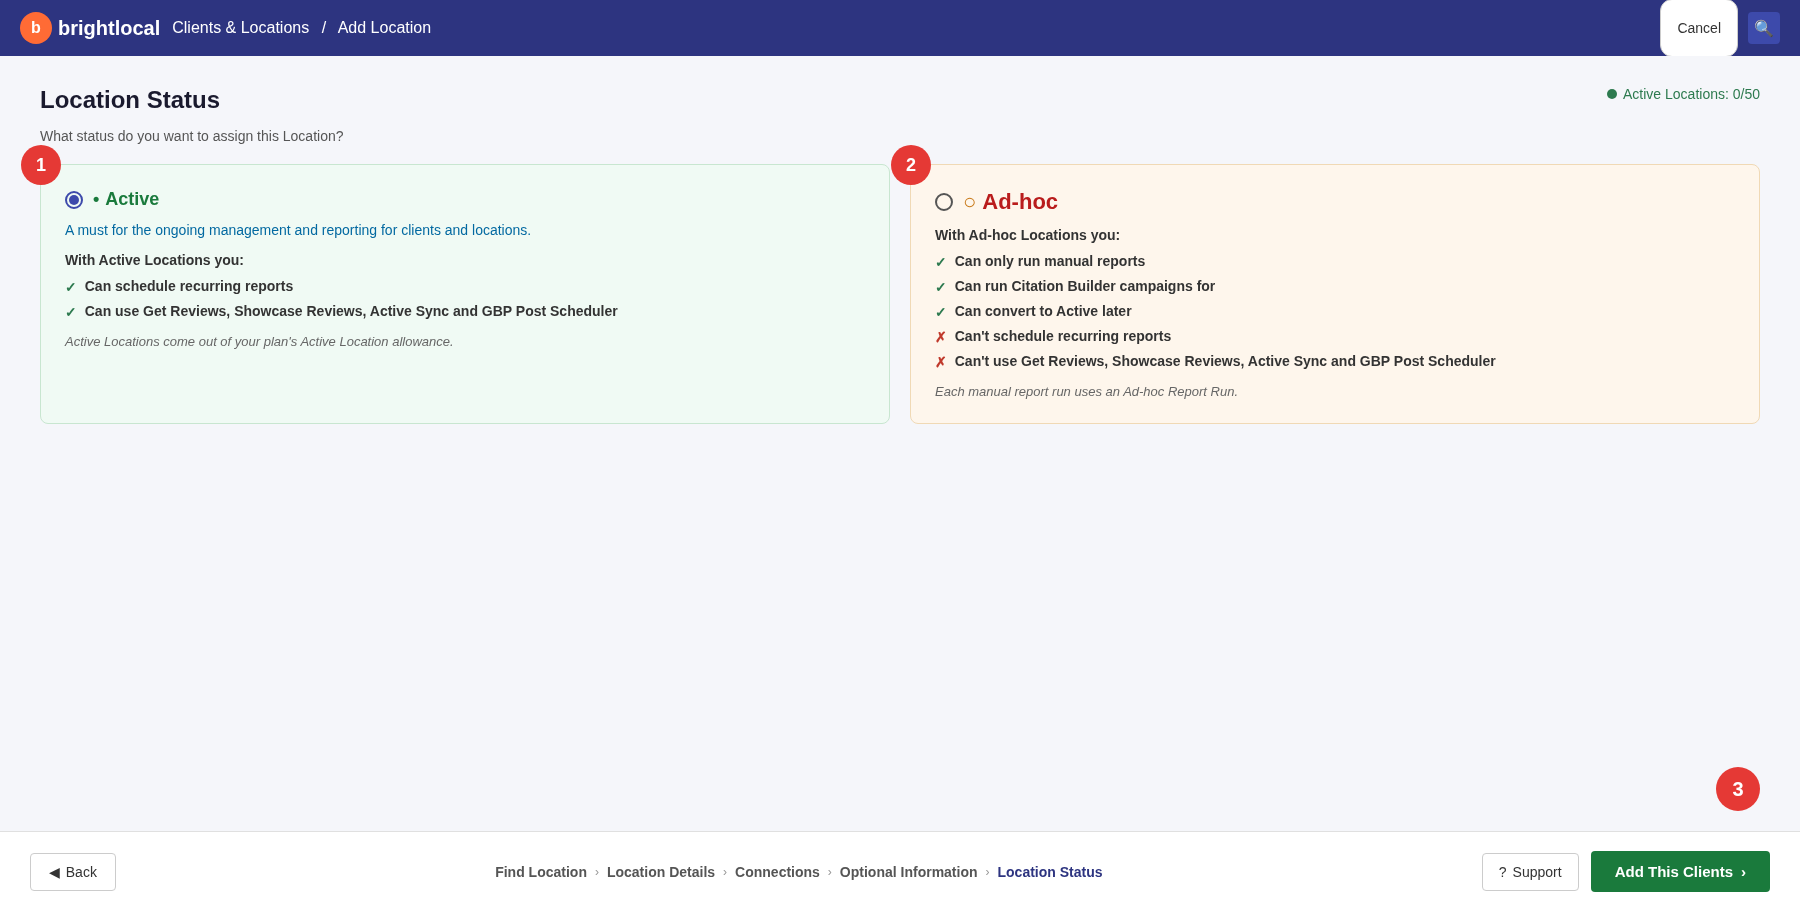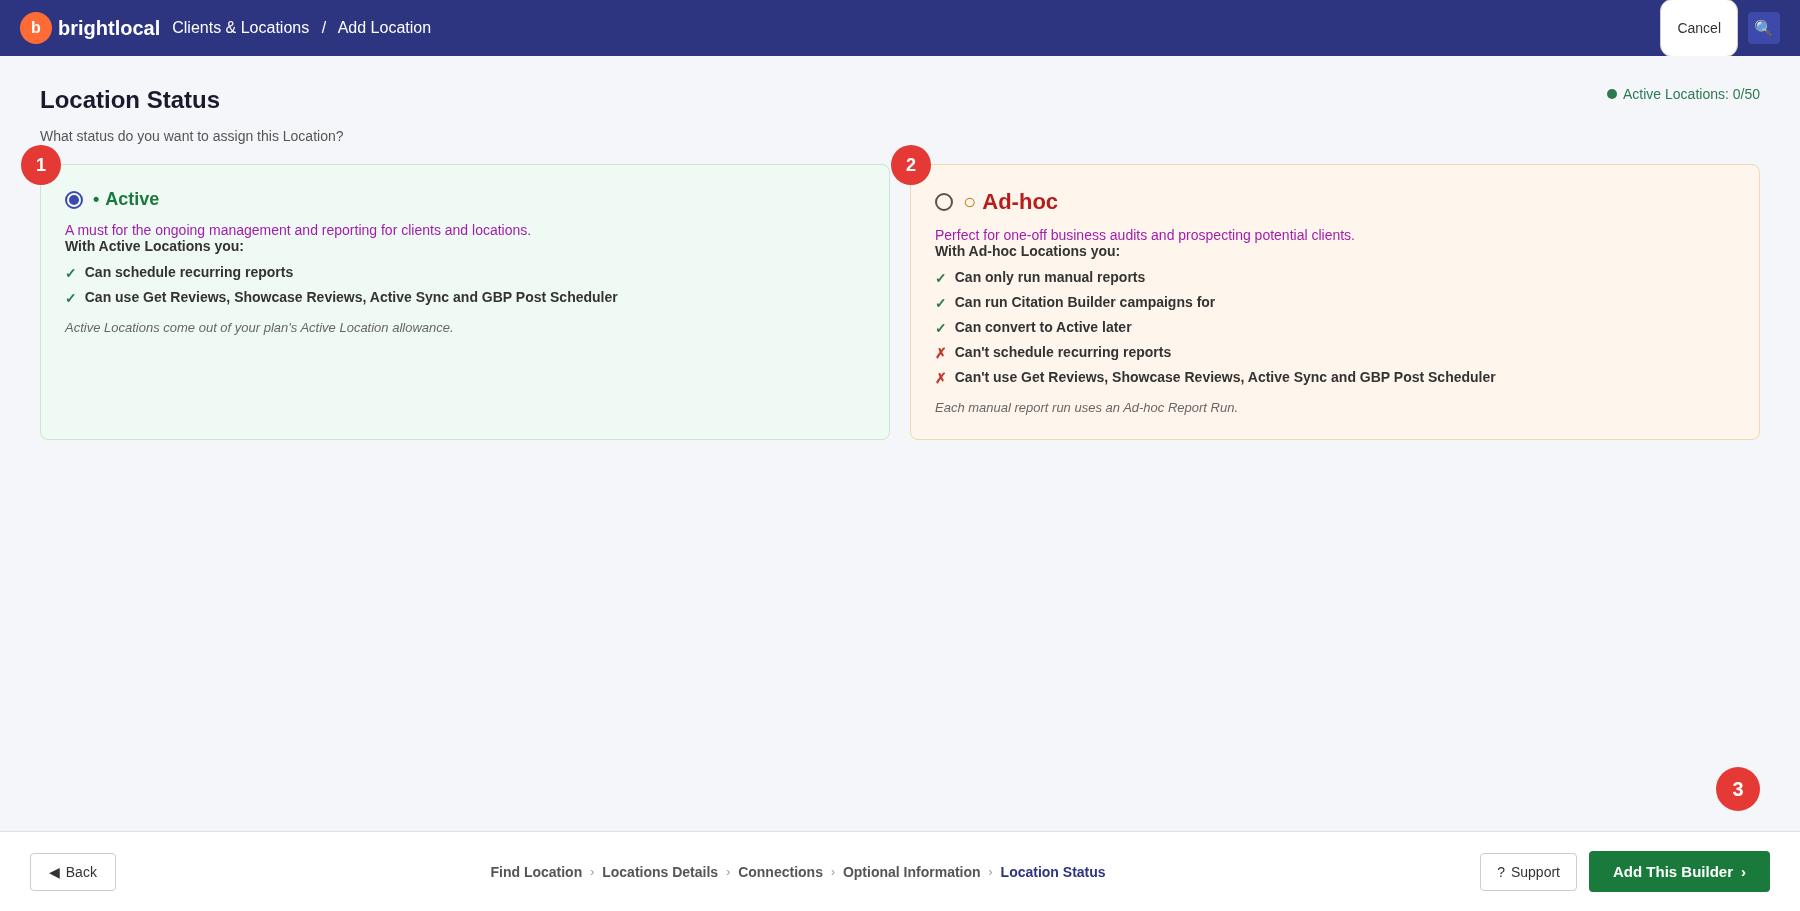--- a/index.html
+++ b/index.html
@@ -192,21 +192,22 @@
       gap: 6px;
     }
 
     .option-title-adhoc::before {
       content: '○';
       color: #c97a1a;
     }
 
     .option-description {
       font-size: 14px;
-      color: #a21caf;
+      color: #0369a1;
+      margin-bottom: 14px;
     }
 
     .option-with-label {
       font-size: 14px;
       font-weight: 700;
       color: #333;
       margin-bottom: 10px;
     }
 
     .feature-list {
@@ -419,21 +420,20 @@
       </ul>
       <p class="option-note">Active Locations come out of your plan's Active Location allowance.</p>
     </div>
 
     <div class="option-card adhoc-card" style="position: relative;">
       <div class="step-badge">2</div>
       <div class="option-header">
         <span class="radio-btn"></span>
         <span class="option-title-adhoc">Ad-hoc</span>
       </div>
-      <p class="option-description">Perfect for one-off business audits and prospecting potential clients.</p>
       <p class="option-with-label">With Ad-hoc Locations you:</p>
       <ul class="feature-list">
         <li>
           <span class="check-icon">✓</span>
           <span>Can only run manual reports</span>
         </li>
         <li>
           <span class="check-icon">✓</span>
           <span>Can run Citation Builder campaigns for</span>
         </li>
@@ -458,34 +458,34 @@
 
 <footer class="bottom-nav" style="position: relative;">
   <button class="back-btn">
     <span>◀</span>
     <span>Back</span>
   </button>
 
   <nav class="nav-steps">
     <span class="nav-step">Find Location</span>
     <span class="nav-chevron">›</span>
-    <span class="nav-step">Locations Details</span>
+    <span class="nav-step">Location Details</span>
     <span class="nav-chevron">›</span>
     <span class="nav-step">Connections</span>
     <span class="nav-chevron">›</span>
     <span class="nav-step">Optional Information</span>
     <span class="nav-chevron">›</span>
     <span class="nav-step active">Location Status</span>
   </nav>
 
   <div class="bottom-right">
     <button class="support-btn">
       <span>?</span>
       <span>Support</span>
     </button>
     <button class="add-location-btn">
-      <span>Add This Builder</span>
+      <span>Add This Clients</span>
       <span>›</span>
     </button>
   </div>
 
   <div class="step3-badge">3</div>
 </footer>
 
 </body></html>

